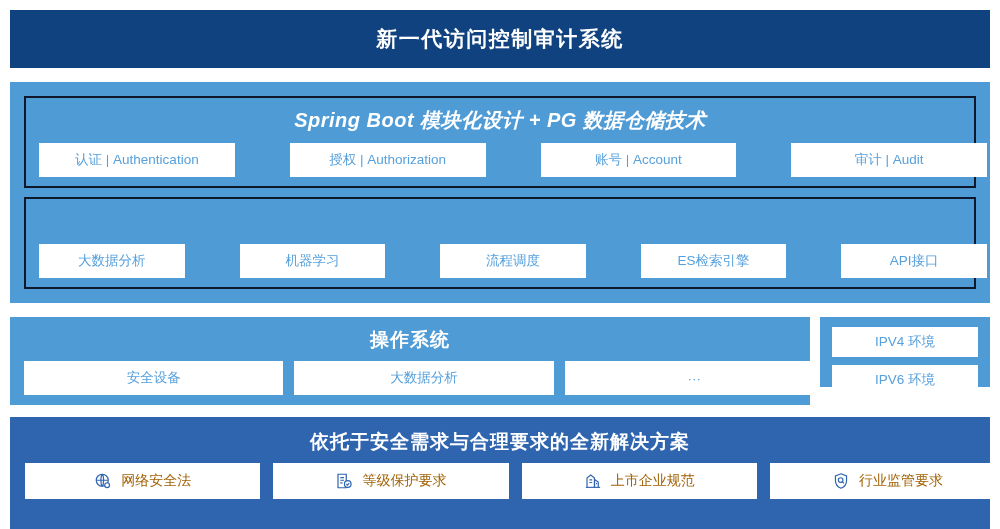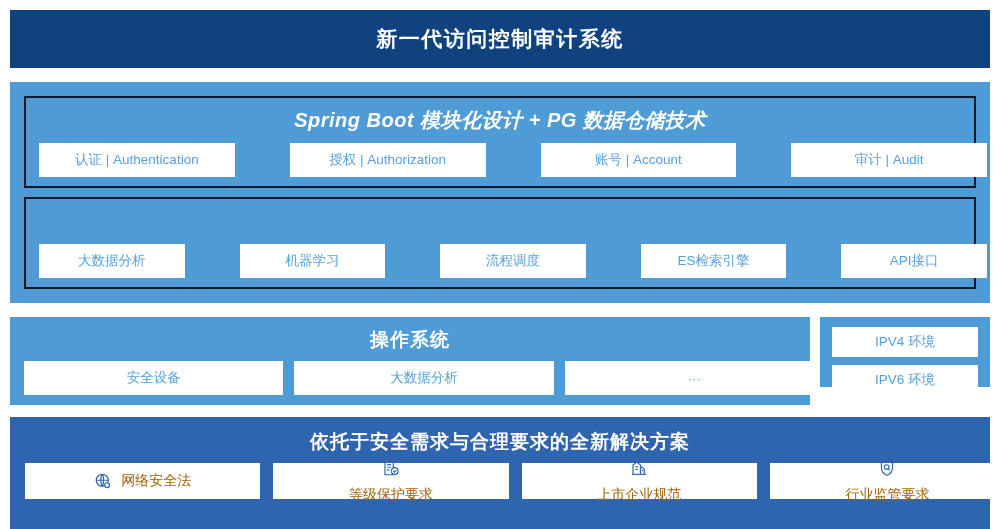--- a/index.html
+++ b/index.html
@@ -198,21 +198,21 @@
     width: 100%;
     display: flex;
     justify-content: center;
   }
   #solution-chips {
     position: absolute;
     left: 15px;
     right: 15px;
     top: 46px;
   }
-  #solution-chips .chip + .chip { margin-left: 13px; flex-direction: column; }
+  #solution-chips .chip + .chip { margin-left: 13px; }
 </style>
 </head>
 <body>
 
 <div class="page">
 
   <div class="header">
     <div class="header-title">新一代访问控制审计系统</div>
   </div>
 

